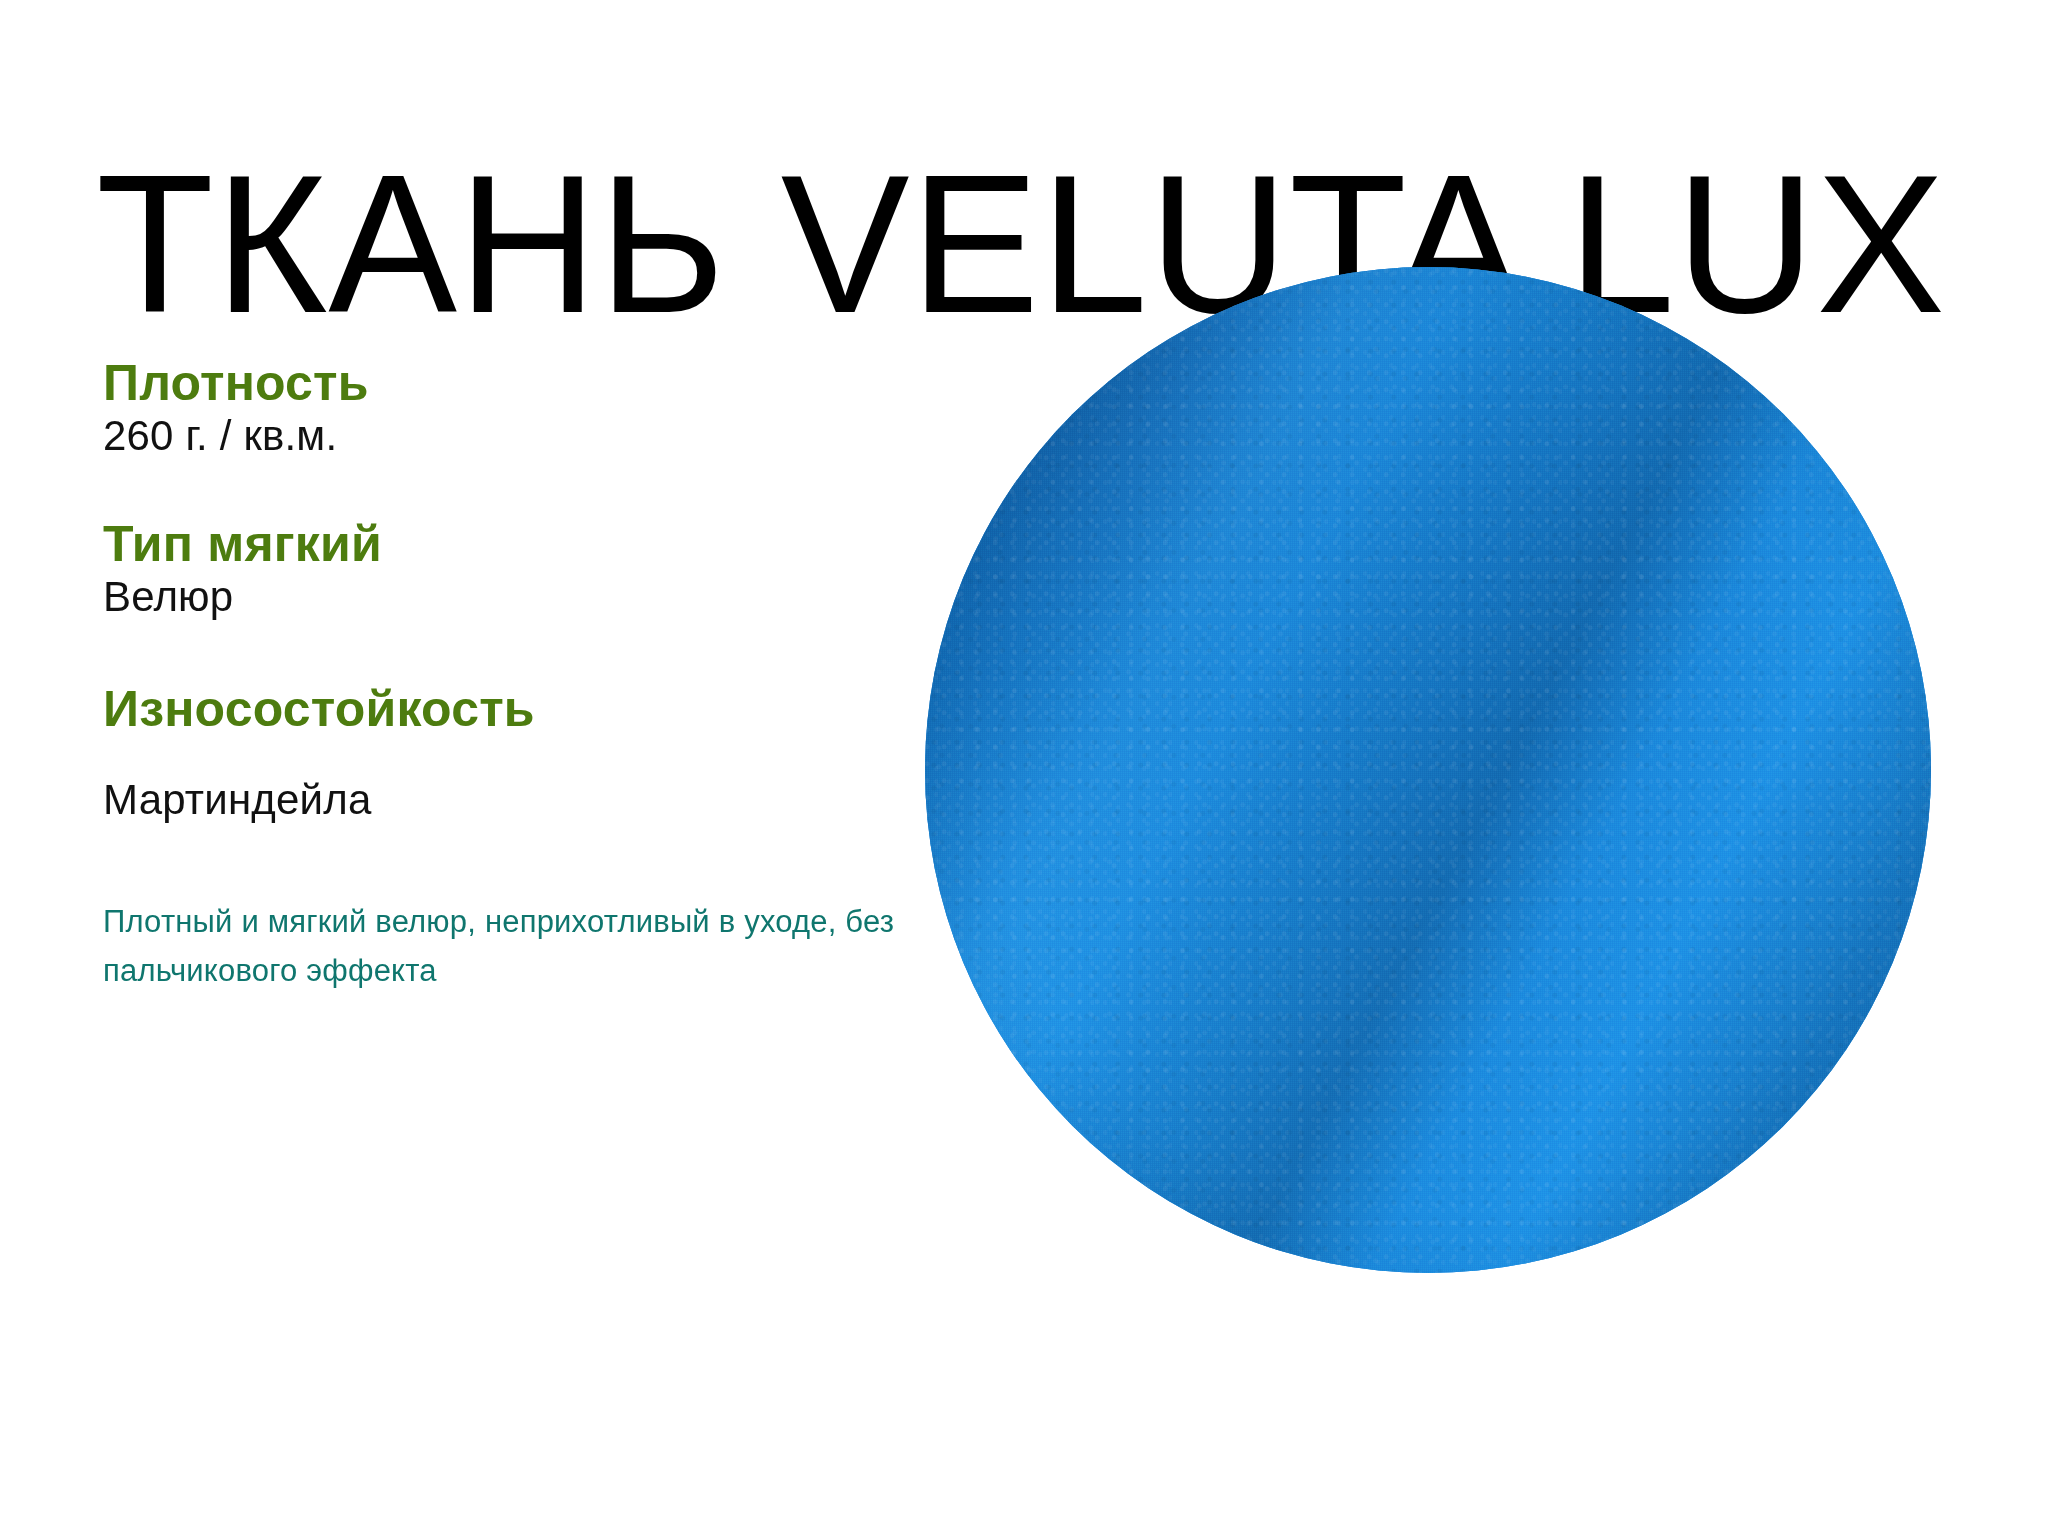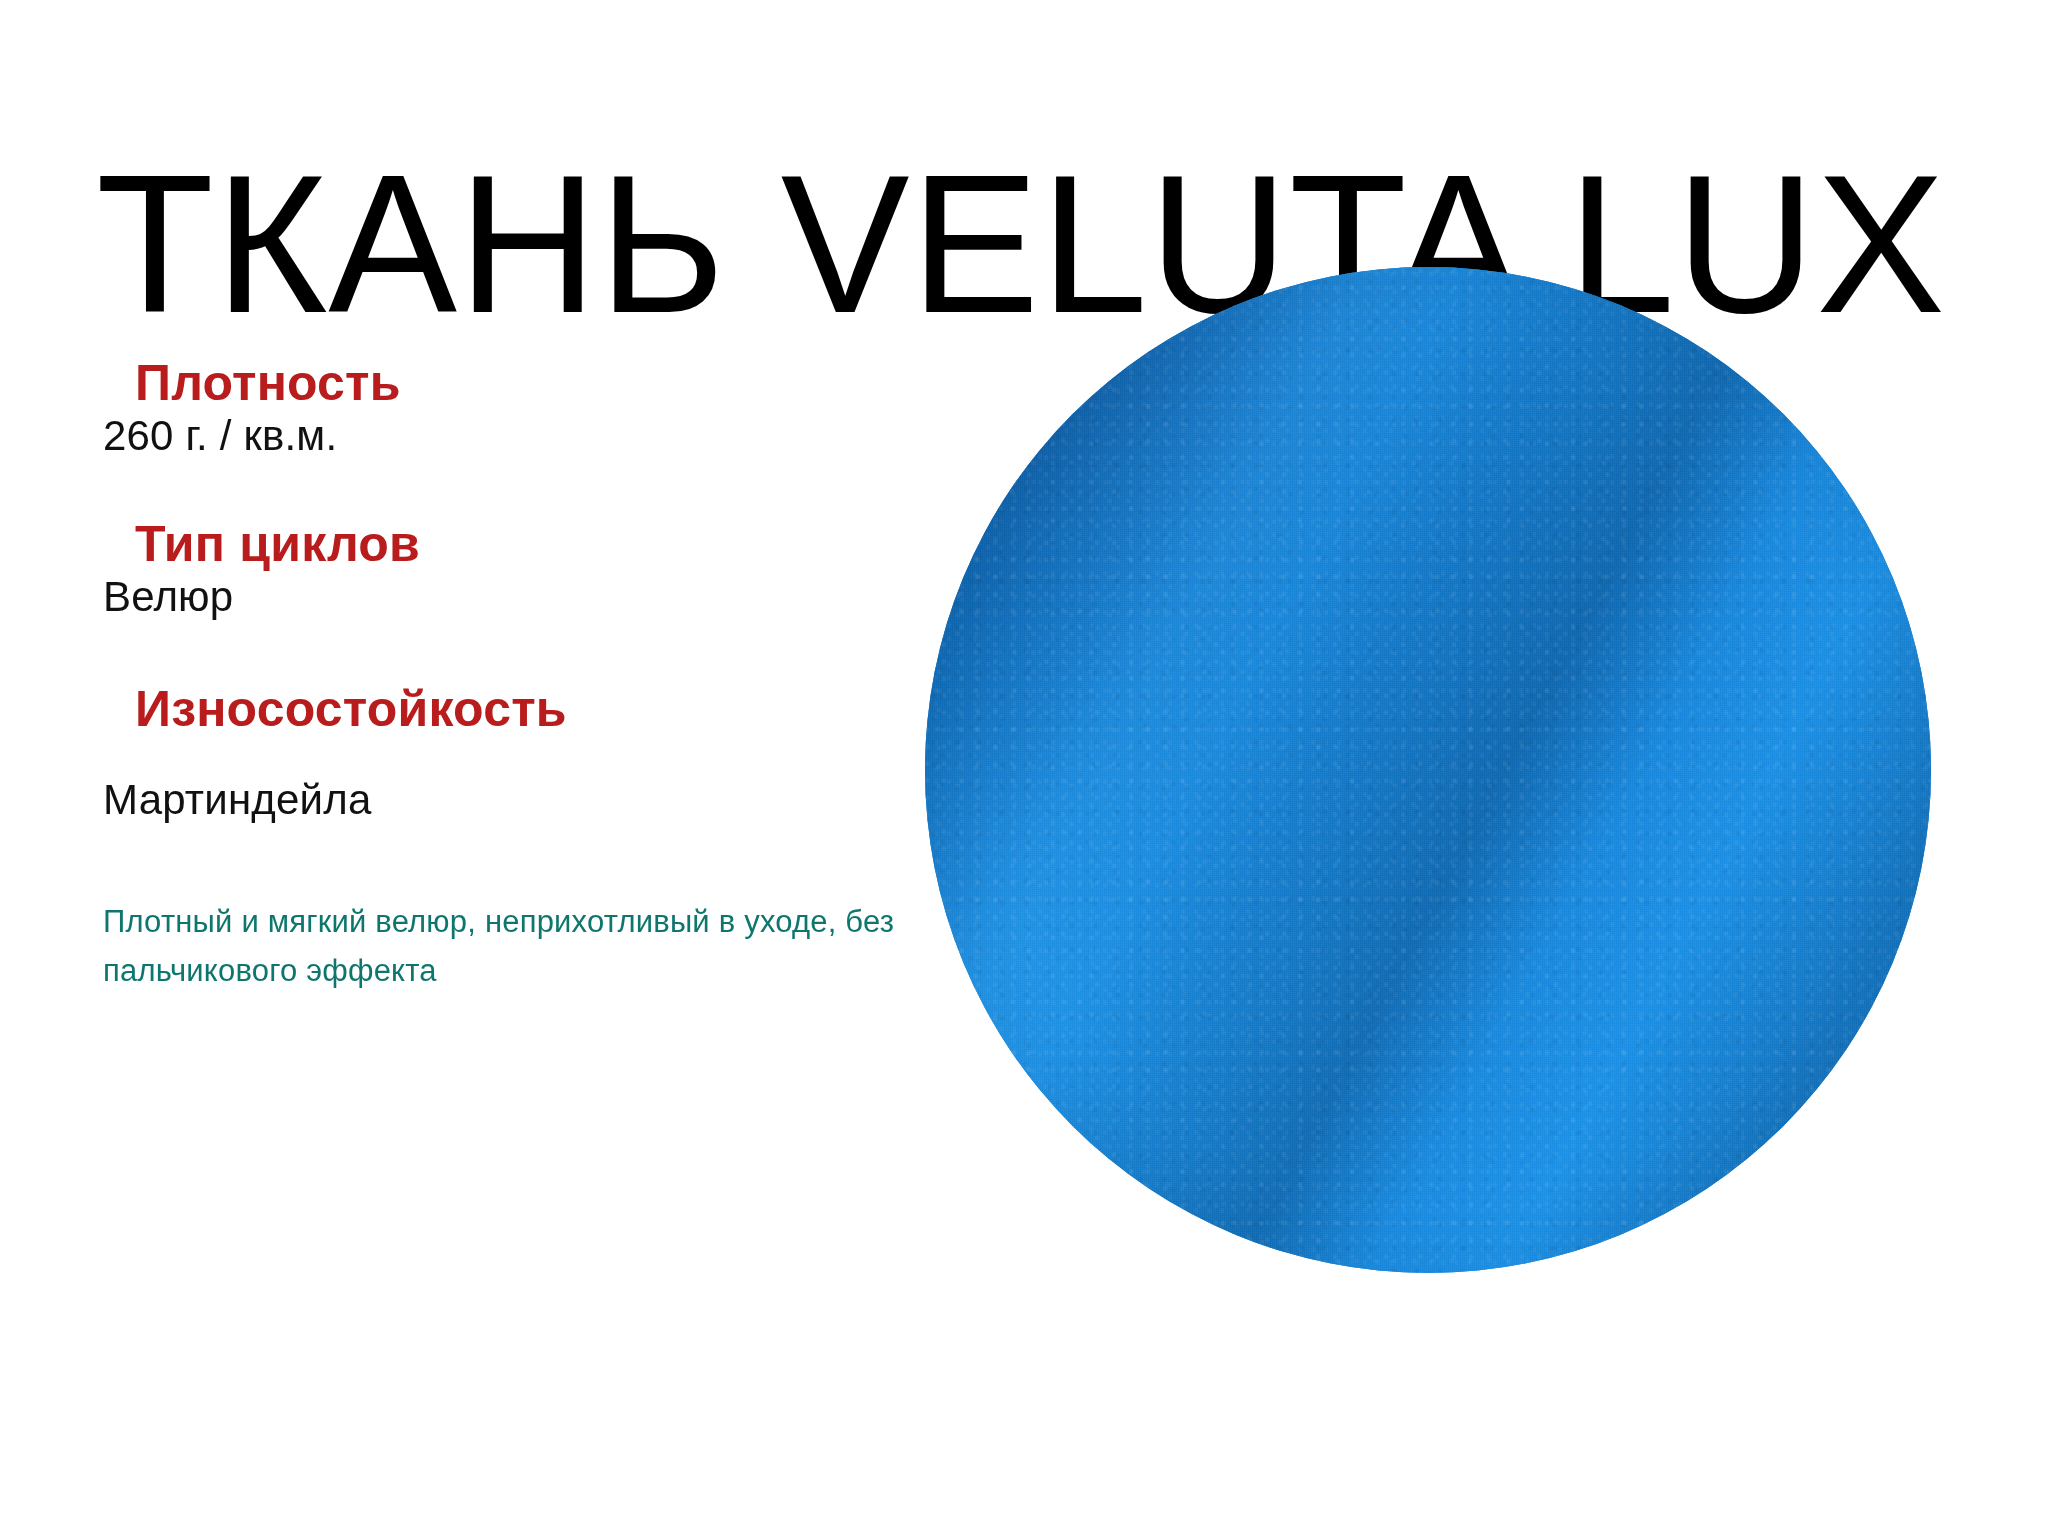--- a/index.html
+++ b/index.html
@@ -54,22 +54,21 @@
 
   .spec-block {
     margin-bottom: 56px;
   }
 
   .spec-label {
     font-size: 50px;
     line-height: 1.14;
     font-weight: 700;
     letter-spacing: 0.2px;
-    color: #b91c1c;
-    margin-left: 32px;
+    color: #4d7c0f;
   }
 
   .spec-value {
     font-size: 42px;
     line-height: 1.14;
     font-weight: 300;
     letter-spacing: 0.2px;
     color: #111111;
   }
 
@@ -194,21 +193,21 @@
   <h1 class="title">ТКАНЬ VELUTA LUX</h1>
 
   <div class="info-col">
 
     <div class="spec-block">
       <div class="spec-label">Плотность</div>
       <div class="spec-value">260 г. / кв.м.</div>
     </div>
 
     <div class="spec-block spec-block--type">
-      <div class="spec-label">Тип циклов</div>
+      <div class="spec-label">Тип мягкий</div>
       <div class="spec-value">Велюр</div>
     </div>
 
     <div class="spec-block spec-block--wear">
       <div class="spec-label">Износостойкость</div>
       <div class="spec-value spec-value--spaced">Мартиндейла</div>
     </div>
 
     <p class="description">Плотный и мягкий велюр, неприхотливый в уходе, без пальчикового эффекта</p>
 

